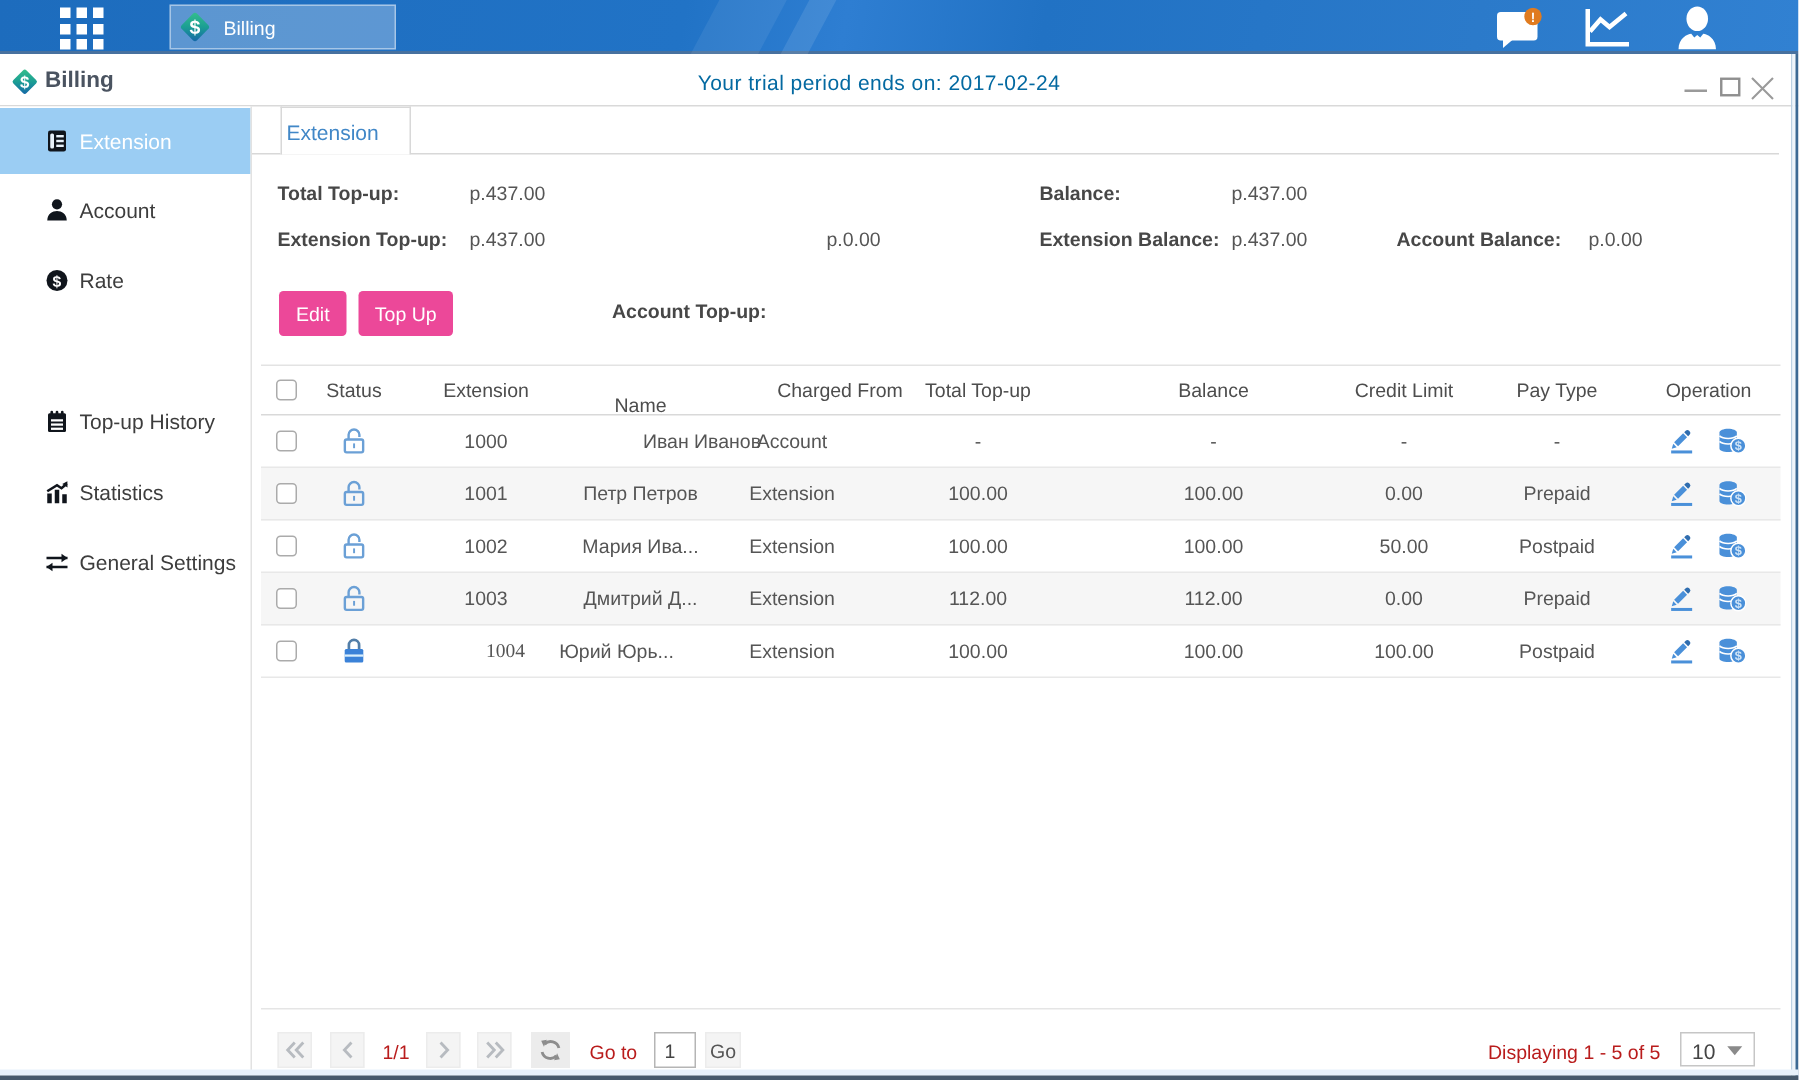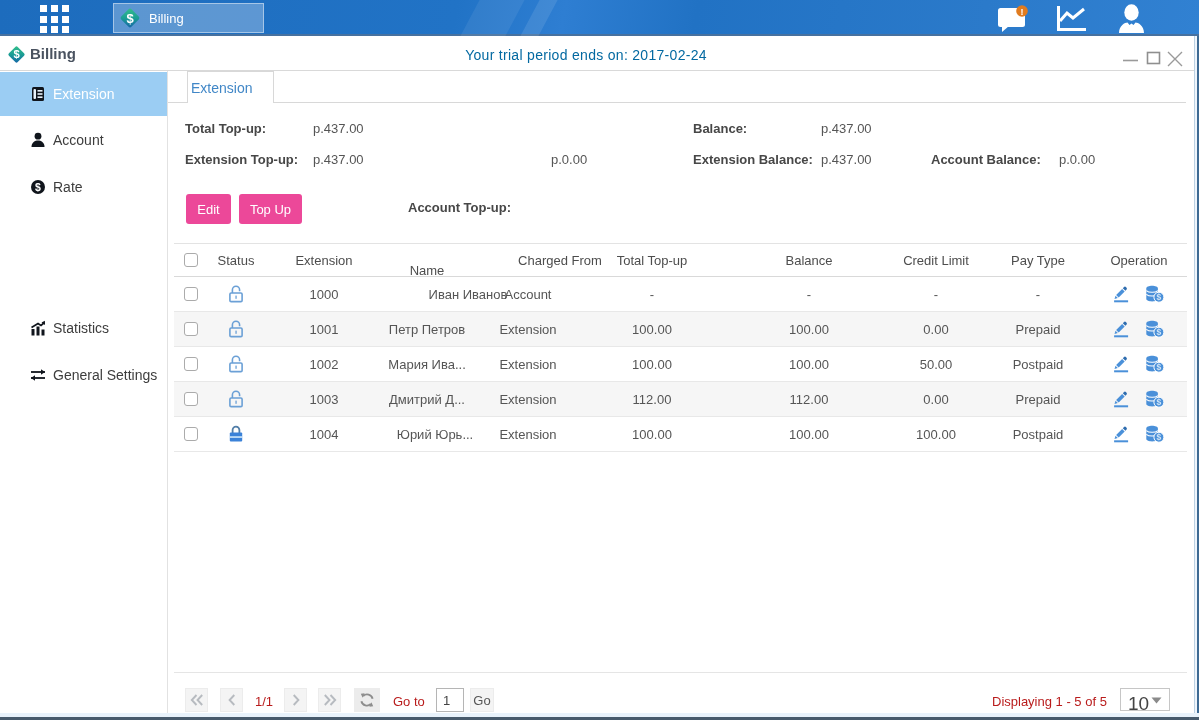--- a/index.html
+++ b/index.html
@@ -162,20 +162,32 @@
         </svg>
       <span class="mi-label">Account</span>
     </div>
     <div class="menu-item" style="top:94px;">
       <svg class="mi-icon" viewBox="0 0 16 16">
           <circle cx="8" cy="8" r="7" fill="#10151c"></circle>
           <text x="8" y="12" font-size="10.5" font-weight="bold" fill="#fff" text-anchor="middle" font-family="Liberation Sans">$</text>
         </svg>
       <span class="mi-label">Rate</span>
     </div>
+    <div class="menu-item" style="top:188px;">
+      <svg class="mi-icon" viewBox="0 0 16 16">
+          <rect x="2" y="2.5" width="12" height="12.5" rx="1" fill="#10151c"></rect>
+          <rect x="3.6" y="0.8" width="1.8" height="3.4" rx="0.9" fill="#10151c"></rect>
+          <rect x="7.1" y="0.8" width="1.8" height="3.4" rx="0.9" fill="#10151c"></rect>
+          <rect x="10.6" y="0.8" width="1.8" height="3.4" rx="0.9" fill="#10151c"></rect>
+          <rect x="4" y="6.5" width="8" height="1.5" fill="#fff"></rect>
+          <rect x="4" y="9.3" width="8" height="1.5" fill="#fff"></rect>
+          <rect x="4" y="12.1" width="8" height="1.5" fill="#fff"></rect>
+        </svg>
+      <span class="mi-label">Top-up History</span>
+    </div>
     <div class="menu-item" style="top:235px;">
       <svg class="mi-icon" viewBox="0 0 16 16">
           <rect x="1.5" y="9" width="3" height="6.5" fill="#10151c"></rect>
           <rect x="6.5" y="6.5" width="3" height="9" fill="#10151c"></rect>
           <rect x="11.5" y="9.5" width="3" height="6" fill="#10151c"></rect>
           <path d="M1.5 7.5 L8 3.5 L11 5.5 L14.5 2.5" stroke="#10151c" stroke-width="1.7" fill="none"></path>
           <path d="M14.9 0.8 L15 5 L11.5 2.6 Z" fill="#10151c"></path>
         </svg>
       <span class="mi-label">Statistics</span>
     </div>
@@ -337,22 +349,22 @@
         <text x="13.4" y="15.3" font-size="8.5" font-weight="bold" fill="#cfe4f7" text-anchor="middle" font-family="Liberation Sans">$</text>
       </svg>
   </div>
   <div class="trow" style="top:417px;">
     <div class="cbx"></div>
     <svg class="icn" style="left:62px;" width="16" height="18" viewBox="0 0 16 18">
         <path d="M4.6 8 L4.6 5 A3.4 3.4 0 0 1 11.4 5 L11.4 8" stroke="#527ea8" stroke-width="1.8" fill="none"></path>
         <rect x="1.8" y="7.6" width="12.4" height="9" rx="1" fill="#3b82d8"></rect>
         <rect x="1.8" y="11.3" width="12.4" height="1.5" fill="#d9eefc"></rect>
       </svg>
-    <div class="cell" style="left:150px;">1004</div>
-    <div class="cell" style="left:261px;">Юрий Юрь...</div>
+    <div class="cell" style="left:163px;font-family:Liberation Serif, serif;">1004</div>
+    <div class="cell" style="left:237px;">Юрий Юрь...</div>
     <div class="cell" style="left:354px;">Extension</div>
     <div class="cell" style="left:478px;">100.00</div>
     <div class="cell" style="left:635px;">100.00</div>
     <div class="cell" style="left:762px;">100.00</div>
     <div class="cell" style="left:864px;">Postpaid</div>
     <svg class="icn" style="left:947px;" width="19" height="18" viewBox="0 0 19 18">
         <path d="M4.6 9.9 L10.6 3.9 L13.2 6.5 L7.2 12.5 Z" fill="#4a90d9"></path>
         <path d="M11.3 3.2 L12.3 2.2 A1.6 1.6 0 0 1 14.6 2.2 L14.9 2.5 A1.6 1.6 0 0 1 14.9 4.8 L13.9 5.8 Z" fill="#2f6daf"></path>
         <path d="M4 10.8 L6.3 13.1 L3 14.1 Z" fill="#4a90d9"></path>
         <rect x="2.6" y="15.3" width="14" height="2" fill="#4a90d9"></rect>
@@ -394,21 +406,21 @@
           <path d="M2.4 9.3 A5.6 5.6 0 0 0 11.9 11.9" stroke="#8d8d8d" stroke-width="1.9" fill="none"></path>
           <path d="M5.6 1.2 L1.8 1.8 L3.6 5.8 Z" fill="#8d8d8d"></path>
           <path d="M10.4 14.8 L14.2 14.2 L12.4 10.2 Z" fill="#8d8d8d"></path>
         </svg>
       </div>
     <div class="ptext" style="left:219px;">Go to</div>
     <div class="abs" style="left:262px; top:15px; width:28px; height:24px; border:1px solid #b5b5b5; background:#fff; font-size:13px; color:#444; display:flex; align-items:center; padding-left:6px;">1</div>
     <div class="pbtn" style="left:296px; width:24px; color:#555; font-size:13px;">Go</div>
     <div class="ptext" style="left:818px;">Displaying 1 - 5 of 5</div>
     <div class="abs" style="left:946px; top:15px; width:50px; height:23px; border:1px solid #c6c6c6; background:#fff;">
-      <span style="position:absolute; left:7px; top:4px; font-size:19px; color:#444;">10</span>
+      <span style="position:absolute; left:7px; top:4px; font-size:14px; color:#444;">10</span>
       <svg style="position:absolute; right:7px; top:8px;" width="11" height="7" viewBox="0 0 11 7">
           <path d="M0.5 0.5 L10.5 0.5 L5.5 6.5 Z" fill="#8a8a8a"></path>
         </svg>
     </div>
   </div>
 
   <div id="edge-r1"></div>
   <div id="edge-r2"></div>
   <div class="abs" style="left:1197px; top:36px; width:2px; height:684px; background:#3d6a94;"></div>
   <div id="edge-b1"></div>

